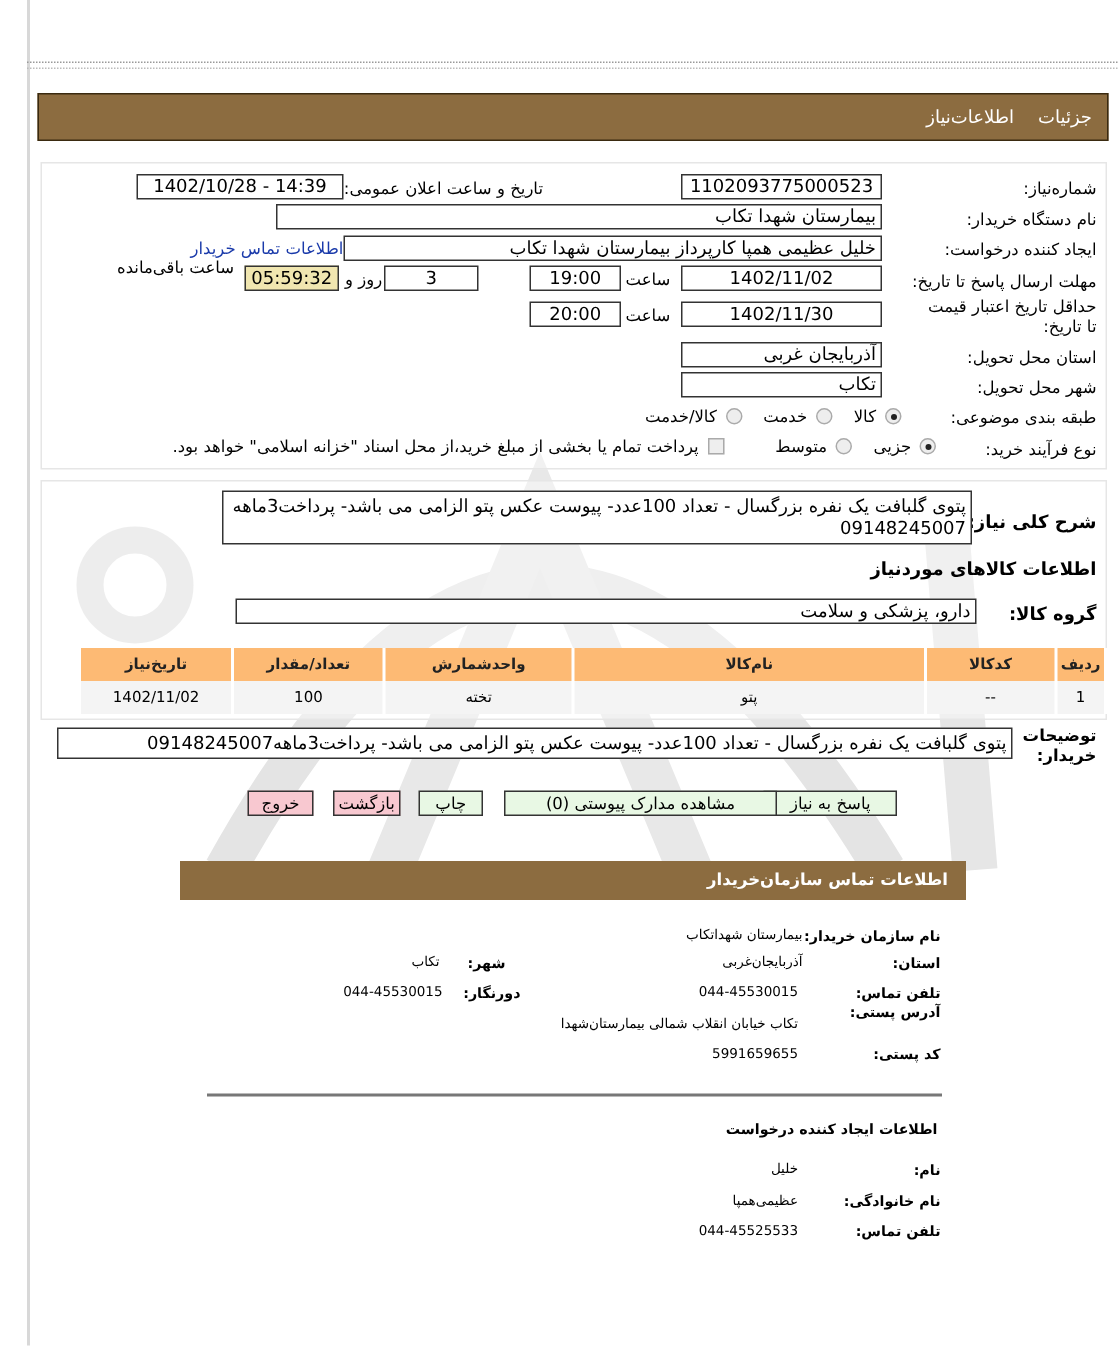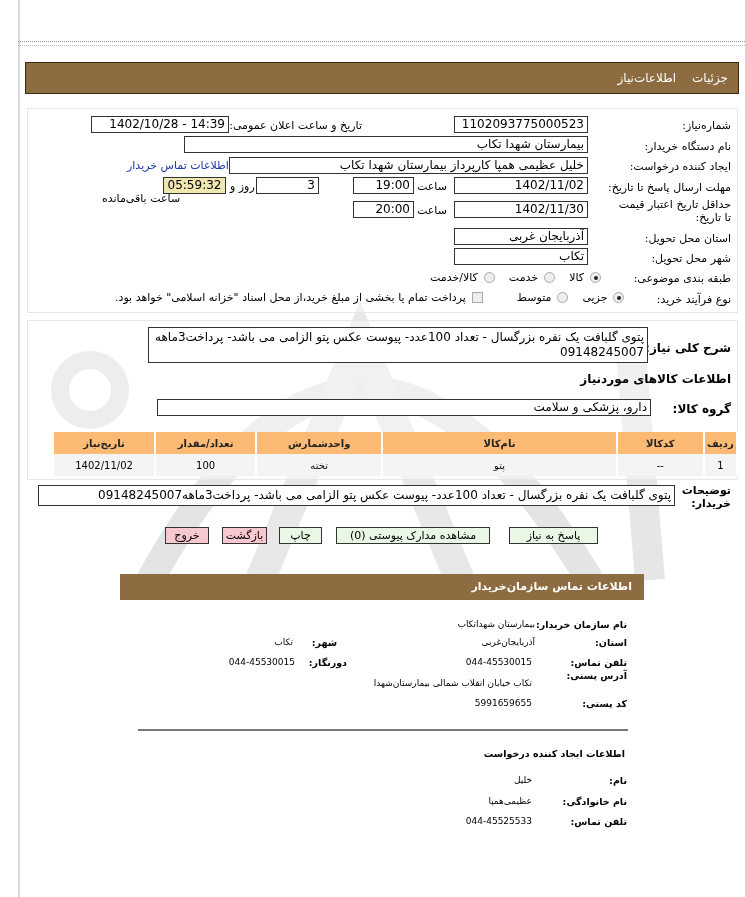--- a/index.html
+++ b/index.html
@@ -16,21 +16,21 @@
     background: #8c6c40; border: 1px solid #3a2a10; color: #fff; direction: rtl;
     display: flex; align-items: center; padding-right: 10px; gap: 16px; font-size: 12px;
   }
   .panel { position: absolute; left: 27px; width: 711px; border: 1px solid #e6e6e6; background: rgba(255,255,255,0.4); }
   .abs { position: absolute; white-space: nowrap; }
   .lbl { direction: rtl; text-align: right; font-size: 11px; }
   .field {
     position: absolute; height: 17px; border: 1px solid #333; background: #fff; direction: rtl;
     padding: 0 3px; font-size: 12px; line-height: 15px; white-space: nowrap; overflow: hidden;
   }
-  .ltr { direction: ltr; text-align: right; }
+  .ltr { direction: ltr; text-align: center; }
   .tfield { background: #f0e6b0; text-align: center; direction: ltr; }
   .link { color: #1a3aaa; text-decoration: none; }
   .radio { display: inline-block; width: 11px; height: 11px; border-radius: 50%; border: 1px solid #aaa; background: #eee; vertical-align: middle; position: relative; }
   .radio.on::after { content: ""; position: absolute; left: 3px; top: 3px; width: 4px; height: 4px; border-radius: 50%; background: #222; }
   .check { display: inline-block; width: 11px; height: 11px; border: 1px solid #aaa; background: #eee; vertical-align: middle; }
   .bold { font-weight: bold; }
   table.items { position: absolute; left: 54px; top: 432px; width: 684px; border-collapse: collapse; direction: rtl; font-size: 10px; }
   table.items th { background: #fdba74; color: #222; font-weight: bold; height: 22px; border-right: 2px solid #fff; }
   table.items td { background: #f4f4f4; height: 22px; text-align: center; border-right: 2px solid #fff; }
   .btn { position: absolute; height: 17px; border: 1px solid #333; font-size: 11px; direction: rtl; text-align: center; line-height: 15px; cursor: pointer; }
@@ -77,21 +77,21 @@
 <div class="field" style="left:229px;top:157px;width:359px;">خلیل عظیمی همپا کارپرداز بیمارستان شهدا تکاب</div>
 <a class="abs link" style="left:127px;top:159px;direction:rtl;">اطلاعات تماس خریدار</a>
 
 <div class="abs lbl" style="right:14px;top:181px;">مهلت ارسال پاسخ تا تاریخ:</div>
 <div class="field ltr" style="left:454px;top:177px;width:134px;">1402/11/02</div>
 <div class="abs lbl" style="left:417px;top:180px;">ساعت</div>
 <div class="field ltr" style="left:353px;top:177px;width:61px;">19:00</div>
 <div class="field ltr" style="left:256px;top:177px;width:63px;">3</div>
 <div class="abs lbl" style="left:230px;top:180px;">روز و</div>
 <div class="field tfield" style="left:163px;top:177px;width:63px;">05:59:32</div>
-<div class="abs lbl" style="left:78px;top:192px;margin-left:24px;">ساعت باقی‌مانده</div>
+<div class="abs lbl" style="left:78px;top:172px;">ساعت باقی‌مانده</div>
 
 <div class="abs lbl" style="right:14px;top:198px;width:120px;white-space:normal;line-height:13px;">حداقل تاریخ اعتبار قیمت تا تاریخ:</div>
 <div class="field ltr" style="left:454px;top:201px;width:134px;">1402/11/30</div>
 <div class="abs lbl" style="left:417px;top:204px;">ساعت</div>
 <div class="field ltr" style="left:353px;top:201px;width:61px;">20:00</div>
 
 <div class="abs lbl" style="right:14px;top:232px;">استان محل تحویل:</div>
 <div class="field" style="left:454px;top:228px;width:134px;">آذربایجان غربی</div>
 <div class="abs lbl" style="right:14px;top:252px;">شهر محل تحویل:</div>
 <div class="field" style="left:454px;top:248px;width:134px;">تکاب</div>
@@ -143,21 +143,21 @@
       <td>100</td>
       <td>1402/11/02</td>
     </tr>
   </tbody>
 </table>
 
 <div class="abs lbl bold" style="right:14px;top:484px;width:50px;white-space:normal;line-height:13px;font-size:11px;">توضیحات خریدار:</div>
 <div class="field" style="left:38px;top:485px;width:637px;height:21px;line-height:19px;">پتوی گلبافت یک نفره بزرگسال - تعداد 100عدد- پیوست عکس پتو الزامی می باشد- پرداخت3ماهه09148245007</div>
 
 <div class="btn g" style="left:509px;top:527px;width:89px;">پاسخ به نیاز</div>
-<div class="btn g" style="left:336px;top:527px;width:154px;">مشاهده مدارک پیوستی (0)</div>
+<div class="btn g" style="left:336px;top:527px;width:182px;">مشاهده مدارک پیوستی (0)</div>
 <div class="btn g" style="left:279px;top:527px;width:43px;">چاپ</div>
 <div class="btn r" style="left:222px;top:527px;width:45px;">بازگشت</div>
 <div class="btn r" style="left:165px;top:527px;width:44px;">خروج</div>
 
 <div class="contact-head">اطلاعات تماس سازمان‌خریدار</div>
 
 <div class="c cb" style="right:118px;top:619px;">نام سازمان خریدار:</div>
 <div class="c" style="right:210px;top:619px;">بیمارستان شهداتکاب</div>
 <div class="c cb" style="right:118px;top:637px;">استان:</div>
 <div class="c" style="right:210px;top:637px;">آذربایجان‌غربی</div>

